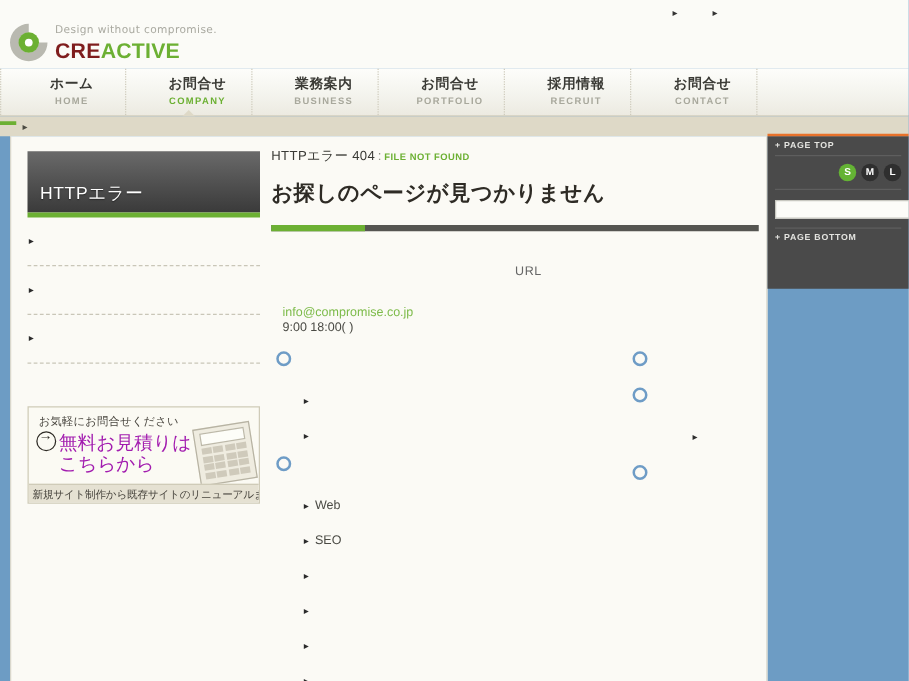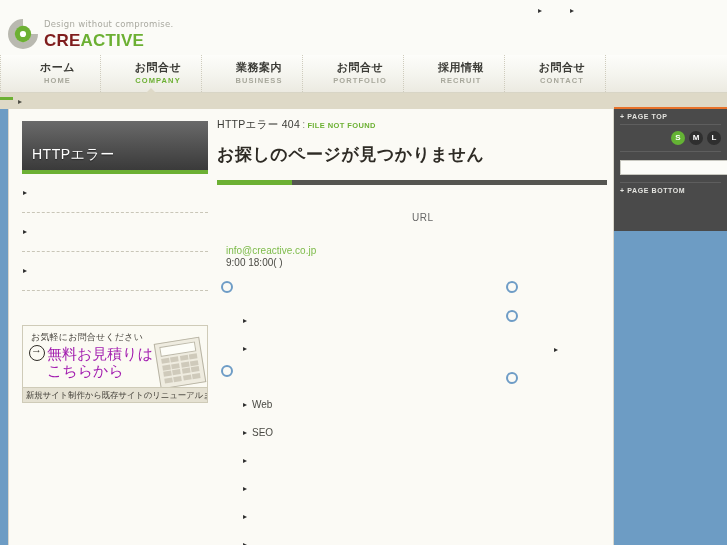--- a/index.html
+++ b/index.html
@@ -575,21 +575,21 @@
     </div>
 
     <div id="main-col">
       <div id="err-line">
         <span>HTTPエラー</span>
         <span class="code">404</span><span class="sep">:</span><span class="fnf">FILE NOT FOUND</span>
       </div>
       <h1 id="err-head">お探しのページが見つかりません</h1>
       <div id="rule"></div>
       <div id="err-url">URL</div>
-      <a id="contact-mail">info@creactive.co.jp</a>
+      <a id="contact-mail">info@compromise.co.jp</a>
       <div id="contact-hours">9:00 18:00(    )</div>
     </div>
 
     <div id="sitemap">
 
       <div class="sm-col" id="sm-col-a">
         <div class="sm-head"><span class="ring"></span><span></span></div>
         <div class="sm-sub"><span></span></div>
         <div class="sm-sub"><span></span></div>
 

